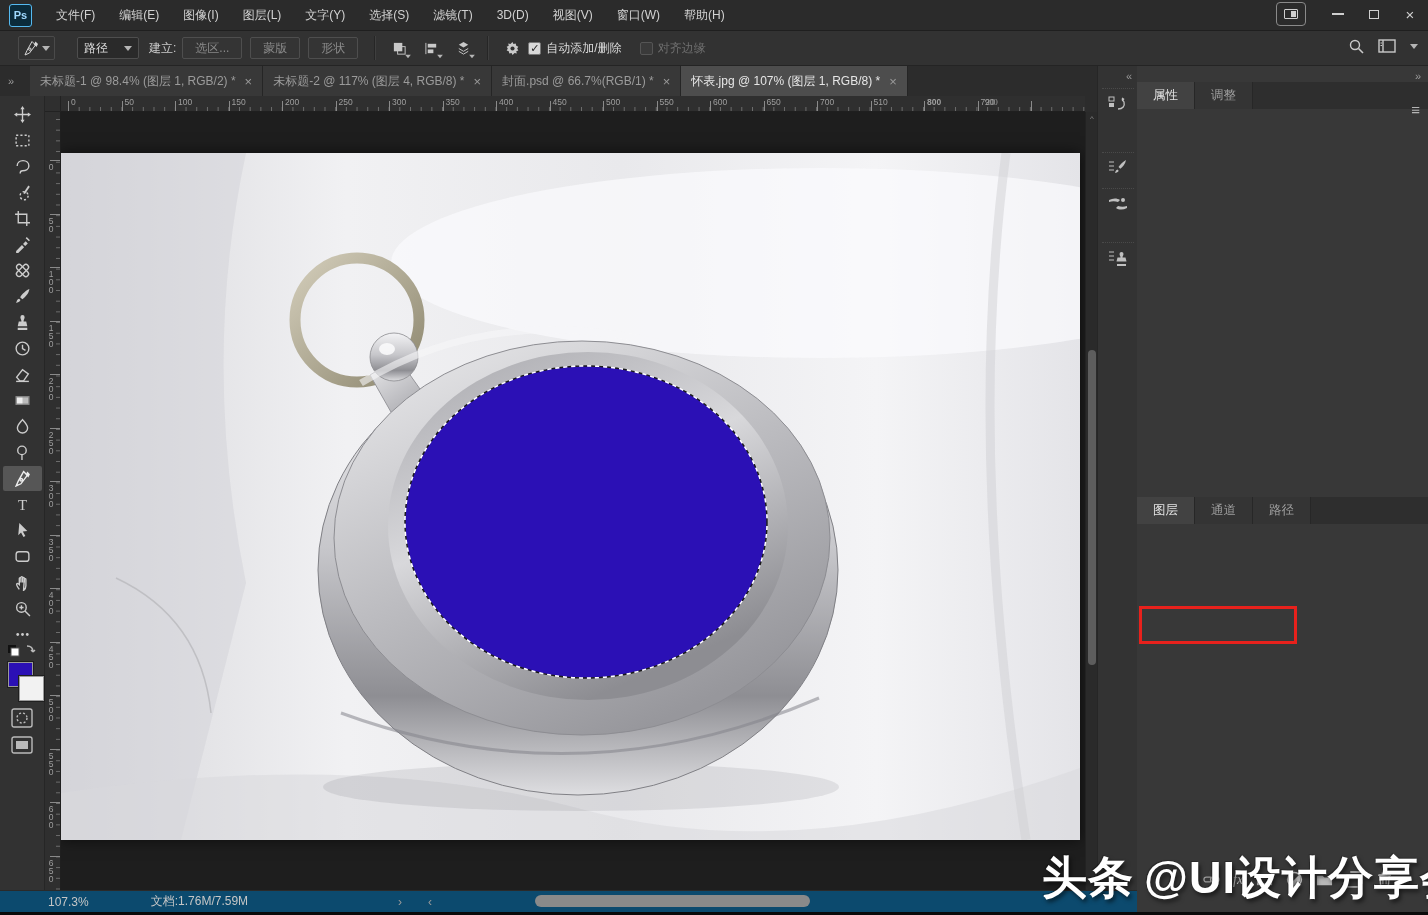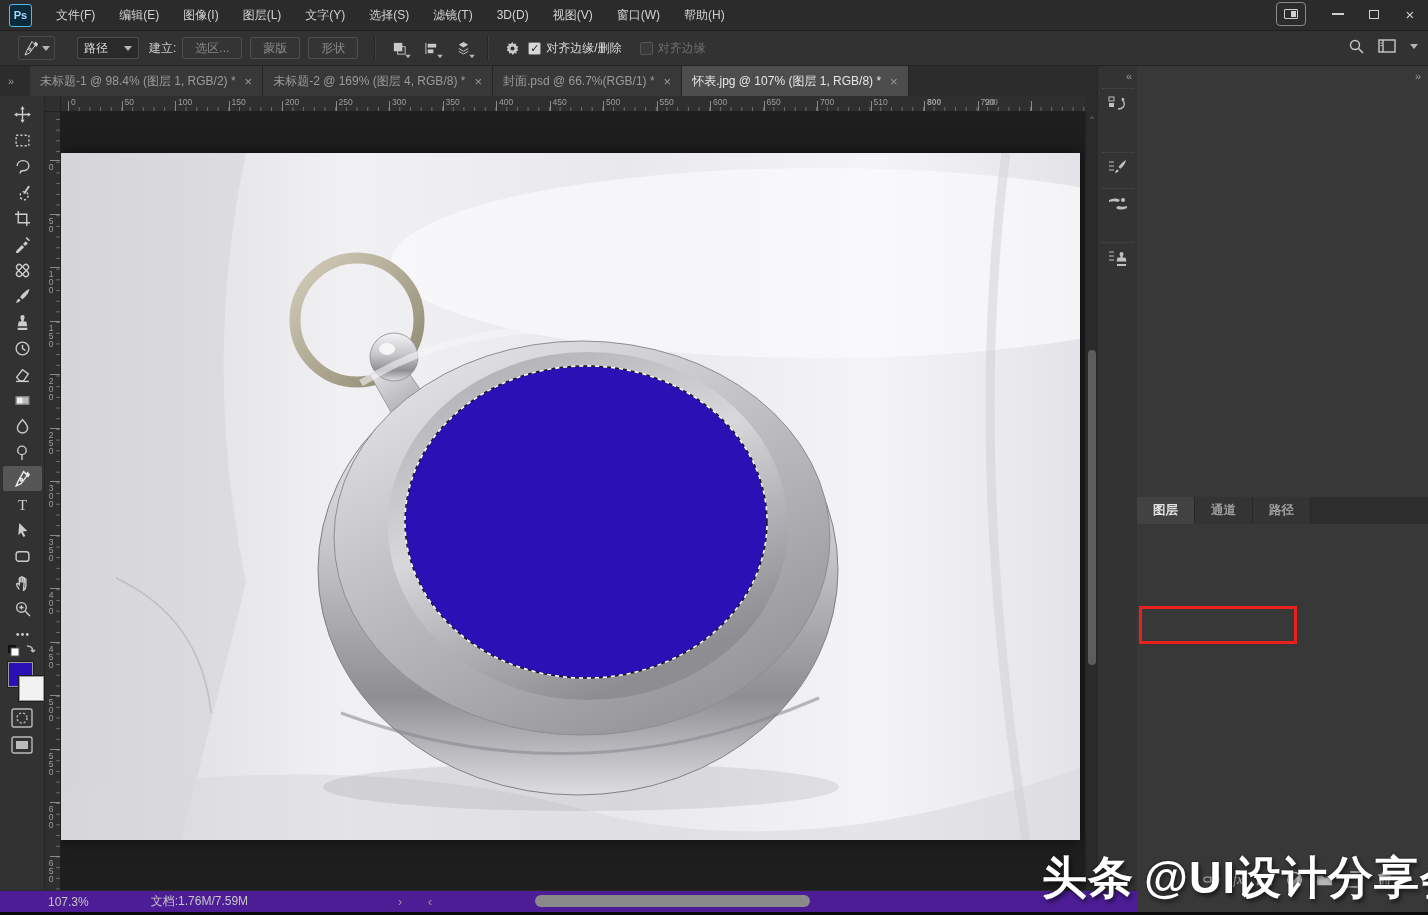--- a/index.html
+++ b/index.html
@@ -90,21 +90,21 @@
   .panel-tabs { position:absolute; left:0; width:291px; height:27px; background:#2e2e2e; display:flex; align-items:flex-end; }
   .panel-tab { height:27px; padding:0 16px; display:flex; align-items:center; color:#9f9f9f; background:#343434; border-right:1px solid #272727; font-size:12.5px; }
   .panel-tab.active { background:#424242; color:#e2e2e2; }
   .panel-menu { position:absolute; right:8px; color:#b5b5b5; font-size:15px; top:3px; }
   #red-highlight { left:1139px; top:606px; width:158px; height:38px; border:3px solid #e8211c; z-index:40; }
   .bottom-icons { position:absolute; bottom:2px; left:66px; display:flex; gap:13px; align-items:center; }
   .bottom-icons svg { width:17px; height:17px; }
   .fx-glyph { font-style:italic; font-size:14px; color:#b8b8b8; font-family:"Liberation Serif",serif; }
 
   
-  #statusbar { left:0; top:890px; width:1137px; height:22px; background:#4c1d95; border-top:1px solid #2a2a2a;
+  #statusbar { left:0; top:890px; width:1137px; height:22px; background:#0c4a6e; border-top:1px solid #2a2a2a;
     display:flex; align-items:center; color:#c6c6c6; }
   #status-zoom { margin-left:48px; }
   #status-doc { margin-left:62px; }
   .status-arrow { color:#9a9a9a; margin-left:0; font-size:12px; }
   #hscroll-thumb { position:absolute; left:535px; top:4px; width:275px; height:12px; background:#8a8a8a; border-radius:6px; }
   #bottom-black { left:0; top:912px; width:1428px; height:3px; background:#0a0a0a; }
   #dock-bottom-strip { left:1137px; top:890px; width:291px; height:25px; background:#383838; }
 
   
   #watermark { left:1042px; top:848px; z-index:60; white-space:nowrap; color:#ffffff; font-weight:bold;
@@ -186,21 +186,21 @@
       <span class="caret-down"></span>
     </div>
     <div class="opt-sep"></div>
     <div class="opt-icon-btn">
       <svg viewBox="0 0 16 16" width="15" height="15">
           <path d="M8 1l1 2.2 2.4-.6.6 2.4L14.2 6 13 8l1.2 2-2.2 1 .6 2.4-2.4-.6L8 15l-1-2.2-2.4.6-.6-2.4L1.8 10 3 8 1.8 6l2.2-1-.6-2.4 2.4.6z" fill="#c9c9c9"></path>
           <circle cx="8" cy="8" r="2.2" fill="#323232"></circle>
         </svg>
     </div>
     <span class="chk">✓</span>
-    <span style="color:#dcdcdc;">对齐边缘/删除</span>
+    <span style="color:#dcdcdc;">自动添加/删除</span>
     <span class="chk off" style="margin-left:18px;"></span>
     <span class="dim">对齐边缘</span>
   </div>
   <div id="opt-right">
     <svg viewBox="0 0 16 16" width="16" height="16">
         <circle cx="7" cy="7" r="4.5" fill="none" stroke="#c9c9c9" stroke-width="1.4"></circle>
         <path d="M10.5 10.5L15 15" stroke="#c9c9c9" stroke-width="1.6"></path>
       </svg>
     <svg viewBox="0 0 18 14" width="18" height="14">
         <rect x="1" y="1" width="16" height="12" fill="none" stroke="#c9c9c9" stroke-width="1.4"></rect>
@@ -210,21 +210,21 @@
     <span class="caret-down"></span>
   </div>
 
   <div id="toolbar-collapse" class="abs">»</div>
   <div id="tabbar" class="abs">
       <div class="doc-tab">
         <span>未标题-1 @ 98.4% (图层 1, RGB/2) *</span>
         <span class="tab-close">×</span>
       </div>
       <div class="doc-tab">
-        <span>未标题-2 @ 169% (图层 4, RGB/8) *</span>
+        <span>未标题-2 @ 117% (图层 4, RGB/8) *</span>
         <span class="tab-close">×</span>
       </div>
       <div class="doc-tab">
         <span>封面.psd @ 66.7%(RGB/1) *</span>
         <span class="tab-close">×</span>
       </div>
       <div class="doc-tab active">
         <span>怀表.jpg @ 107% (图层 1, RGB/8) *</span>
         <span class="tab-close">×</span>
       </div>
@@ -525,22 +525,27 @@
       <svg viewBox="0 0 20 18">
           <path d="M1 3h5M1 7h5M1 11h5" stroke="#c0c0c0"></path>
           <path d="M9 15h9v2H9zM11.5 5a2 2 0 114 0c0 1.5-1 2-1 3.5h3l1 4H8.5l1-4h3c0-1.5-1-2-1-3.5z" fill="#c0c0c0"></path>
         </svg>
     </div>
   </div>
 
   <div id="dock" class="abs">
     <div id="dock-collapse">»</div>
 
-
-    <div class="panel-tabs" style="top:431px;font-weight:bold;">
+    <div class="panel-tabs" style="top:16px;">
+      <div class="panel-tab active">属性</div>
+      <div class="panel-tab">调整</div>
+      <div class="panel-menu" style="top:19px;">≡</div>
+    </div>
+
+    <div class="panel-tabs" style="top:431px;">
       <div class="panel-tab active">图层</div>
       <div class="panel-tab">通道</div>
       <div class="panel-tab">路径</div>
 
     </div>
 
     <div id="layer-list"></div>
 
     <div class="bottom-icons">
       <svg viewBox="0 0 18 10">

